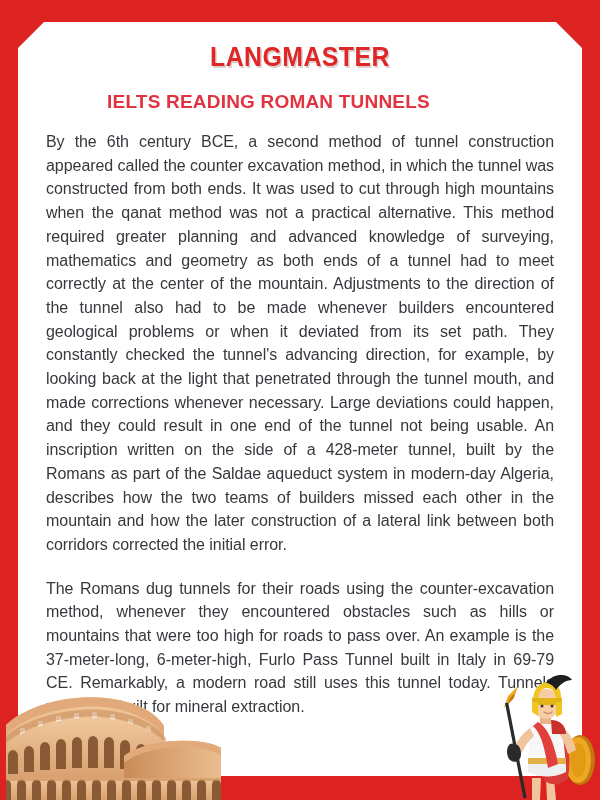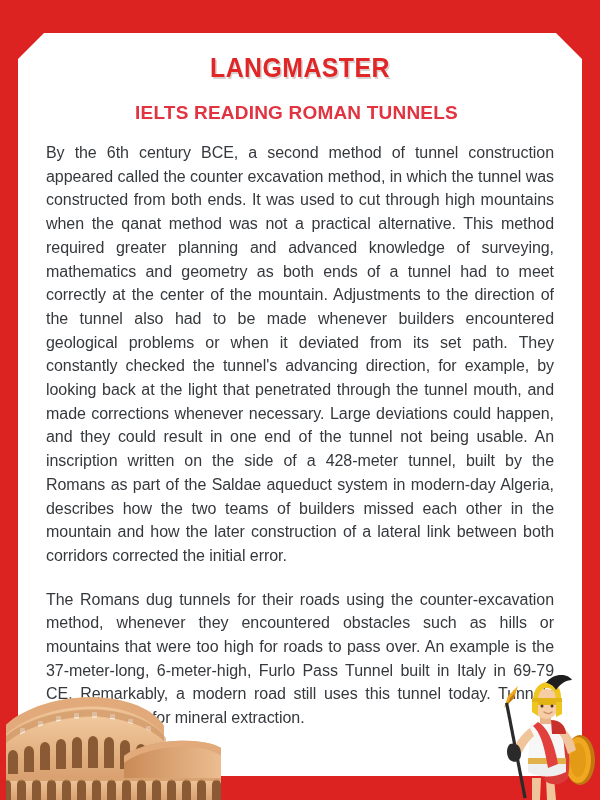--- a/index.html
+++ b/index.html
@@ -14,21 +14,20 @@
     font-family: "Liberation Sans", sans-serif;
     position: relative;
   }
 
   
   #poster {
     position: absolute;
     inset: 0;
     background: #dd2222;
     overflow: hidden;
-    margin-top: 11px;
   }
 
   
   #card {
     position: absolute;
     left: 18px;
     top: 22px;
     width: 564px;
     height: 756px;
     background: #ffffff;
@@ -76,21 +75,20 @@
     top: 91px;
     left: 0;
     width: 537px;
     text-align: center;
     z-index: 3;
     font-family: "Liberation Sans", sans-serif;
     font-weight: 700;
     font-size: 19px;
     letter-spacing: 0.2px;
     color: #e23340;
-    padding-left: 28px;
   }
 
   
   #article {
     position: absolute;
     left: 46px;
     top: 130px;
     width: 508px;
     z-index: 3;
   }

